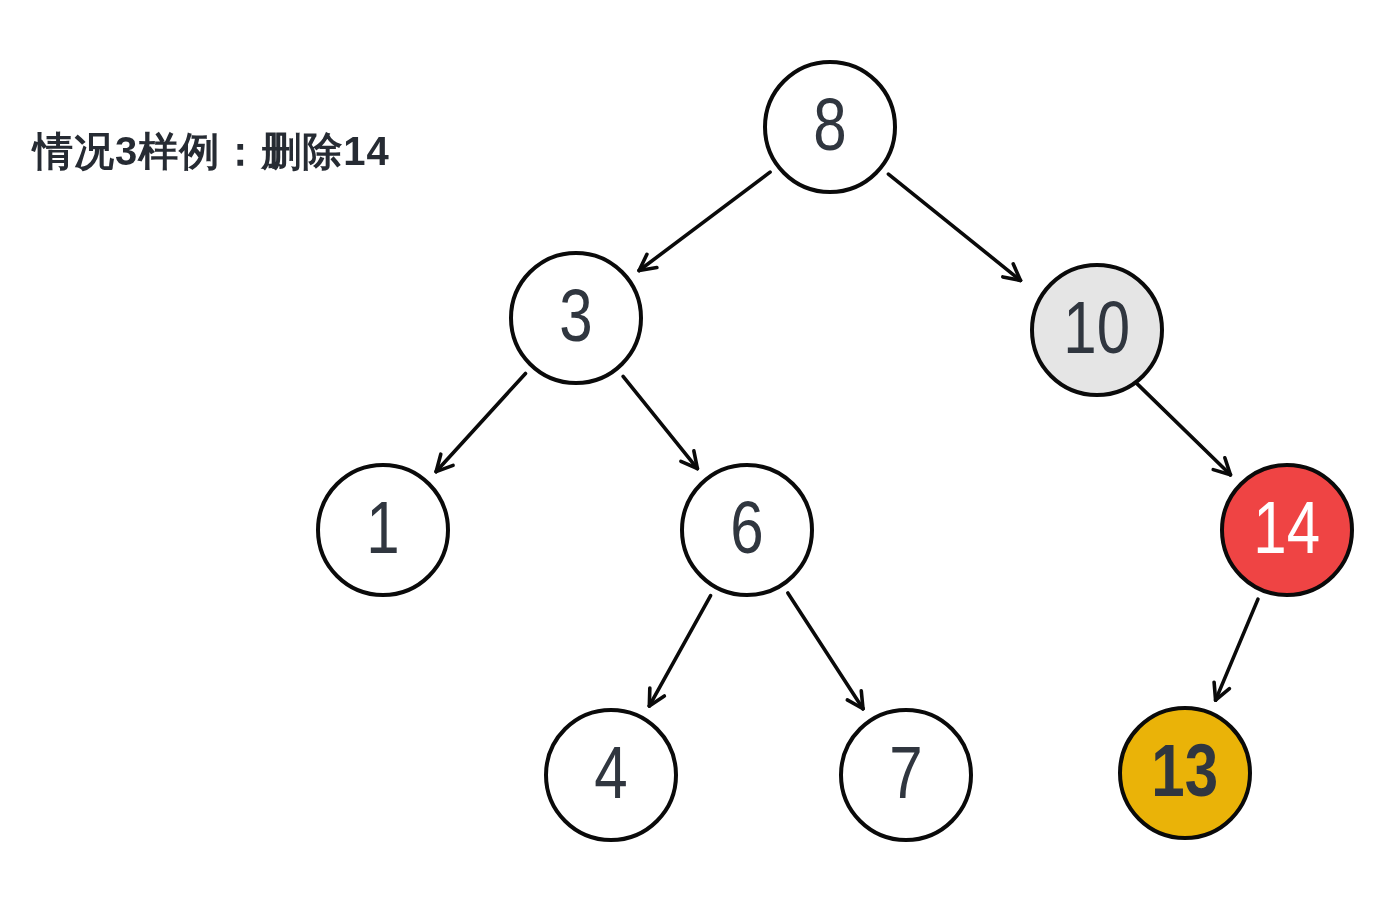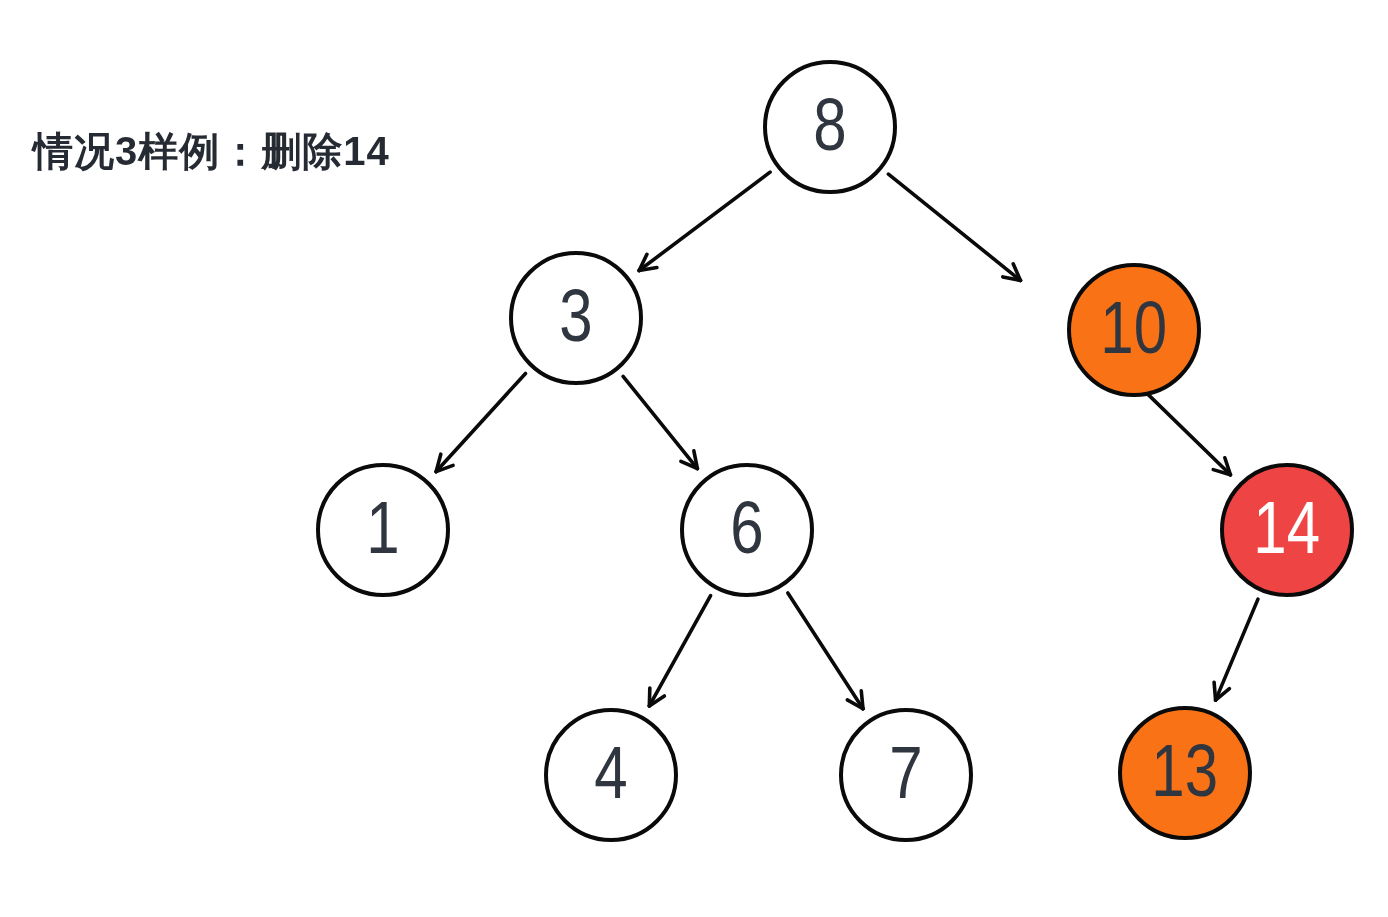--- a/index.html
+++ b/index.html
@@ -80,35 +80,35 @@
       <line x1="1215.5760766344513" y1="700.1569939002778" x2="1214.091291138076" y2="682.2183369820536" stroke="#0a0a0a" stroke-width="3.6" stroke-linecap="round"></line>
       <line x1="1215.5760766344513" y1="700.1569939002778" x2="1229.4197189713034" y2="688.6524918750132" stroke="#0a0a0a" stroke-width="3.6" stroke-linecap="round"></line>
     </svg>
   <div id="nodes-layer">
       <div class="node" style="left: 763px; top: 60px; width: 134px; height: 134px; border: 4px solid rgb(10, 10, 10); background: rgb(255, 255, 255);">
         <span class="node-label" style="color: rgb(48, 54, 63);">8</span>
       </div>
       <div class="node" style="left: 509px; top: 251px; width: 134px; height: 134px; border: 4px solid rgb(10, 10, 10); background: rgb(255, 255, 255);">
         <span class="node-label" style="color: rgb(48, 54, 63);">3</span>
       </div>
-      <div class="node" style="left: 1067px; top: 263px; width: 134px; height: 134px; border: 4px solid rgb(10, 10, 10); background: #f97316;">
+      <div class="node" style="left: 1030px; top: 263px; width: 134px; height: 134px; border: 4px solid rgb(10, 10, 10); background: #e5e5e5;">
         <span class="node-label" style="color: rgb(48, 54, 63);">10</span>
       </div>
       <div class="node" style="left: 316px; top: 463px; width: 134px; height: 134px; border: 4px solid rgb(10, 10, 10); background: rgb(255, 255, 255);">
         <span class="node-label" style="color: rgb(48, 54, 63);">1</span>
       </div>
       <div class="node" style="left: 680px; top: 463px; width: 134px; height: 134px; border: 4px solid rgb(10, 10, 10); background: rgb(255, 255, 255);">
         <span class="node-label" style="color: rgb(48, 54, 63);">6</span>
       </div>
       <div class="node" style="left: 1220px; top: 463px; width: 134px; height: 134px; border: 4px solid rgb(10, 10, 10); background: #ef4444;">
         <span class="node-label" style="color: rgb(255, 255, 255);">14</span>
       </div>
       <div class="node" style="left: 544px; top: 708px; width: 134px; height: 134px; border: 4px solid rgb(10, 10, 10); background: rgb(255, 255, 255);">
         <span class="node-label" style="color: rgb(48, 54, 63);">4</span>
       </div>
       <div class="node" style="left: 839px; top: 708px; width: 134px; height: 134px; border: 4px solid rgb(10, 10, 10); background: rgb(255, 255, 255);">
         <span class="node-label" style="color: rgb(48, 54, 63);">7</span>
       </div>
-      <div class="node" style="left: 1118px; top: 706px; width: 134px; height: 134px; border: 4px solid rgb(10, 10, 10); background: #f97316;">
+      <div class="node" style="left: 1118px; top: 706px; width: 134px; height: 134px; border: 4px solid rgb(10, 10, 10); background: #eab308; font-weight: bold;">
         <span class="node-label" style="color: rgb(48, 54, 63);">13</span>
       </div>
     </div>
 </div>
 
 </body></html>

